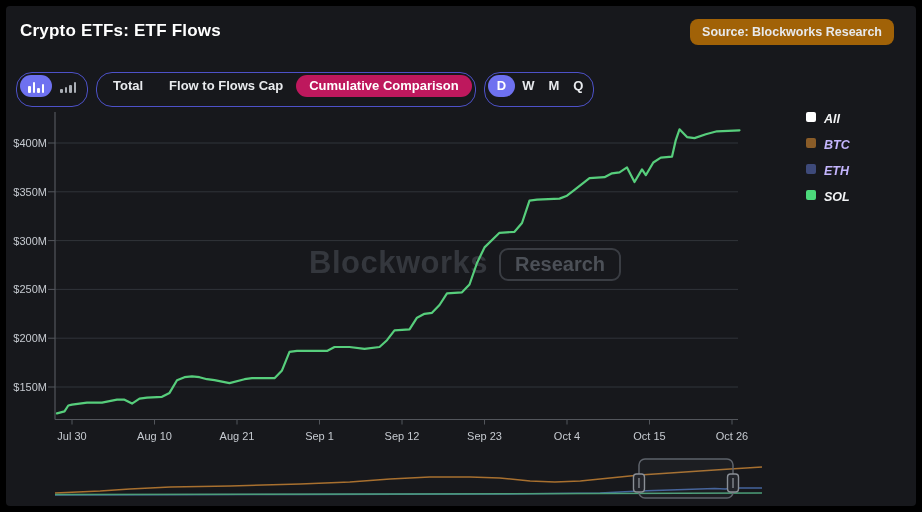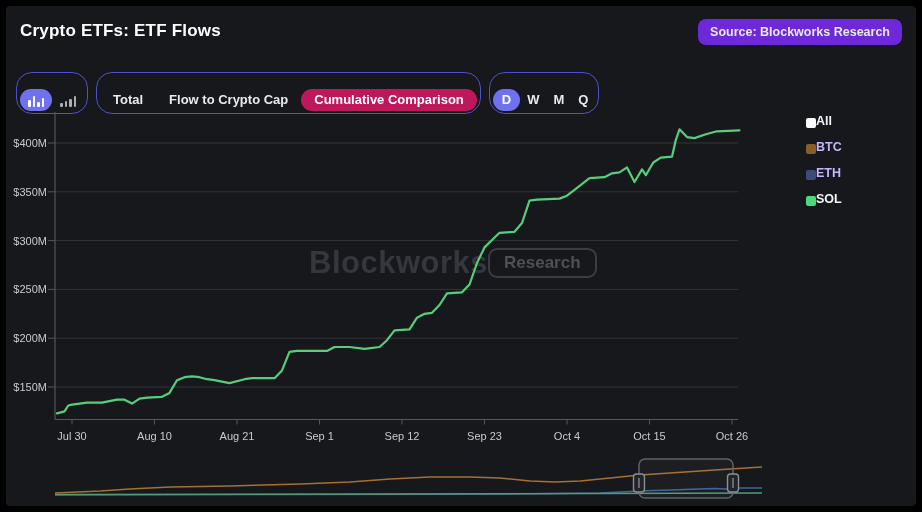--- a/index.html
+++ b/index.html
@@ -1,42 +1,42 @@
 <!DOCTYPE html>
 <html><head>
 <meta charset="utf-8">
 <style>
   html,body{margin:0;padding:0;background:#000;width:922px;height:512px;overflow:hidden;
     font-family:"Liberation Sans",sans-serif;}
   .card{position:absolute;left:6px;top:6px;width:910px;height:500px;background:#17181c;border-radius:4px;}
   .title{position:absolute;left:14px;top:15px;font-size:17px;font-weight:700;color:#ffffff;letter-spacing:.2px;}
-  .badge{position:absolute;right:14px;top:13px;background:#6d28d9;color:#e7e9ec;font-size:12.5px;
+  .badge{position:absolute;right:22px;top:13px;background:#a16207;color:#e7e9ec;font-size:12.5px;
     font-weight:700;padding:6px 12px;border-radius:8px;}
   .toolbar{position:absolute;left:10px;top:66px;display:flex;gap:8px;align-items:center;}
-  .group{display:flex;align-items:flex-end;border:1.5px solid #4d51c8;border-radius:16px;
-    padding:2px 3px;height:42px;box-sizing:border-box;background:transparent;}
+  .group{display:flex;align-items:flex-start;border:1.5px solid #4d51c8;border-radius:16px;
+    padding:2px 3px;height:35px;box-sizing:border-box;background:transparent;}
   .tab{font-size:13px;font-weight:600;color:#e8eaed;padding:0 13px;height:22px;line-height:22px;
     border-radius:11px;background:transparent;border:none;cursor:pointer;font-family:inherit;white-space:nowrap;}
   .tab.sel{background:#be185d;color:#fff;}
   .icon-btn{height:22px;width:32px;border-radius:11px;display:flex;align-items:flex-end;justify-content:center;
     gap:2px;padding:0 0 4px 0;box-sizing:border-box;background:transparent;border:none;cursor:pointer;}
   .icon-btn.sel{background:#6e71f0;}
   .bar{width:2.5px;border-radius:1px;background:#ffffff;}
   .icon-btn:not(.sel) .bar{background:#aaaeb5;}
   .iv{font-size:13px;font-weight:700;color:#e8eaed;height:22px;min-width:22px;padding:0 7px;line-height:22px;
     border-radius:11px;text-align:center;border:none;background:transparent;cursor:pointer;font-family:inherit;}
   .iv.sel{background:#6e71f0;color:#fff;padding:0 9px;}
   .legend{position:absolute;left:800px;top:106px;display:flex;flex-direction:column;gap:10px;}
-  .lrow{display:flex;align-items:flex-end;height:16px;cursor:pointer;}
+  .lrow{display:flex;align-items:flex-start;gap:8px;height:16px;cursor:pointer;font-style:italic;}
   .sw{width:10px;height:10px;border-radius:2px;flex:none;}
   .llabel{font-size:12.5px;font-weight:700;color:#f3f4f6;}
   .lrow.dim .llabel{color:#c4b5fd;}
-  .watermark{position:absolute;left:303px;top:239px;display:flex;align-items:center;}
+  .watermark{position:absolute;left:303px;top:239px;display:flex;align-items:flex-end;gap:11px;}
   .wm-brand{font-size:31px;font-weight:700;color:#34373d;letter-spacing:.5px;}
-  .wm-sub{font-size:17px;font-weight:700;color:#4c5057;border:2px solid #3a3d43;border-radius:9px;padding:3px 14px;}
+  .wm-sub{font-size:20px;font-weight:700;color:#4c5057;border:2px solid #3a3d43;border-radius:9px;padding:3px 14px;}
   svg.chart{position:absolute;left:0;top:0;}
   svg text{font-family:"Liberation Sans",sans-serif;}
 </style>
 </head>
 <body>
 
 <div class="card">
   <div class="title">Crypto ETFs: ETF Flows</div>
   <div class="badge">Source: Blockworks Research</div>
 
@@ -54,21 +54,21 @@
           <span style="display: flex; align-items: flex-end; gap: 2px;">
             <span class="bar" style="height: 4px;"></span>
             <span class="bar" style="height: 6px;"></span>
             <span class="bar" style="height: 8px;"></span>
             <span class="bar" style="height: 11px;"></span>
           </span>
         </button>
       </div>
     <div class="group" id="view-tabs">
         <button class="tab">Total</button>
-        <button class="tab">Flow to Crypto Cap</button>
+        <button class="tab">Flow to Flows Cap</button>
         <button class="tab sel">Cumulative Comparison</button>
       </div>
     <div class="group" id="interval-group">
         <button class="iv sel">D</button>
         <button class="iv">W</button>
         <button class="iv">M</button>
         <button class="iv">Q</button>
       </div>
   </div>
 

